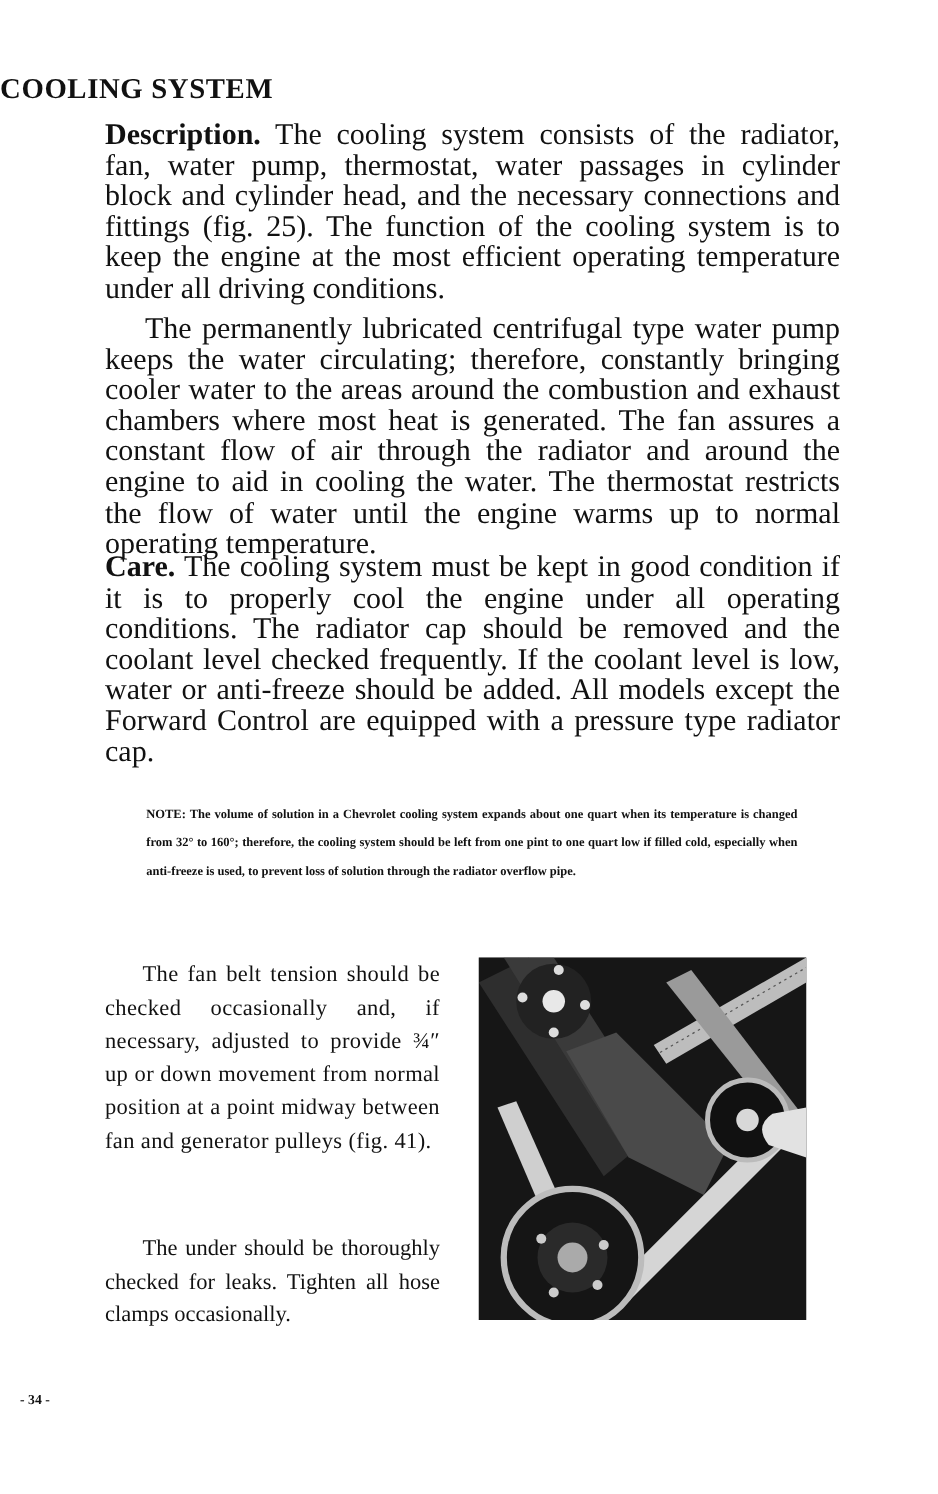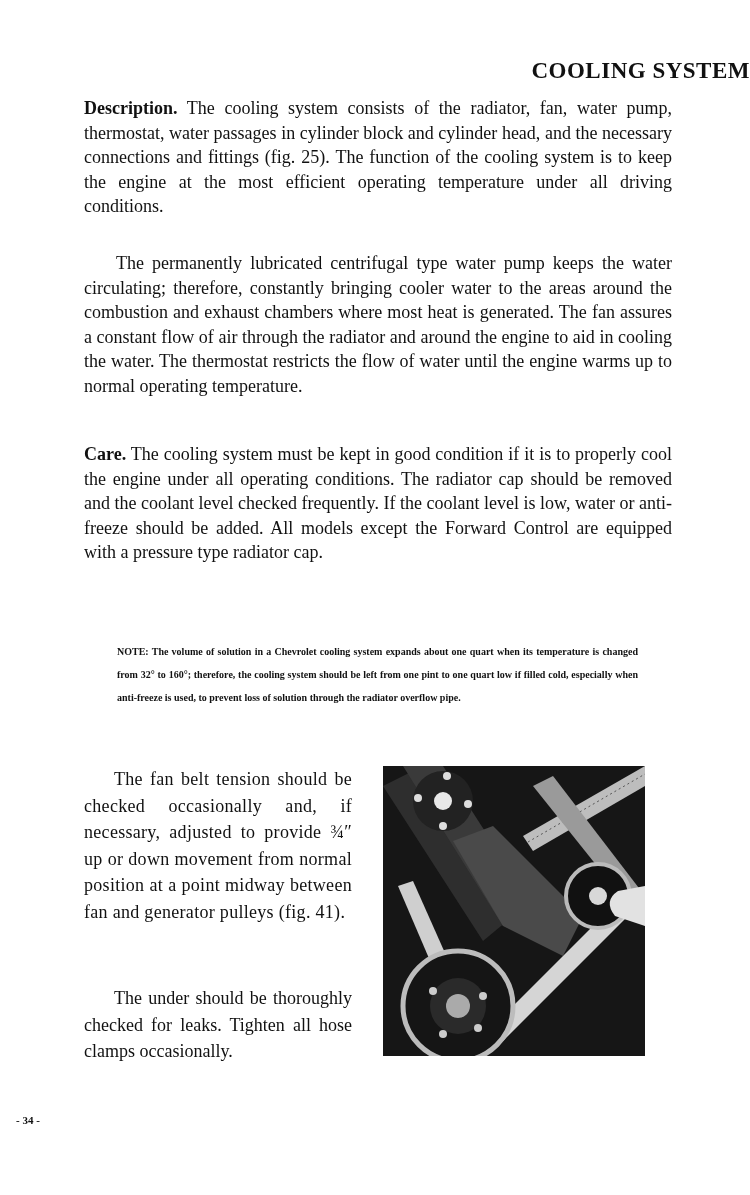--- a/index.html
+++ b/index.html
@@ -1,19 +1,19 @@
 <!DOCTYPE html>
 <html><head>
 <meta charset="utf-8">
 <style>
   html, body { margin:0; padding:0; background:#ffffff; }
   body { width:750px; height:1195px; position:relative; overflow:hidden; color:#111; font-family:"Liberation Serif", "DejaVu Serif", serif; }
   .page { position:absolute; left:0; top:0; width:750px; height:1195px; }
-  .title { position:absolute; top:58px; left:0; width:750px; text-align:right; font-weight:bold; font-size:23px; letter-spacing:0.5px; font-family:"Liberation Serif", serif; }
-  .para { position:absolute; left:84px; width:588px; font-size:18px; line-height:24.6px; text-align:justify; margin:0; }
+  .title { position:absolute; top:58px; left:0; width:750px; text-align:left; font-weight:bold; font-size:23px; letter-spacing:0.5px; font-family:"Liberation Serif", serif; }
+  .para { position:absolute; left:84px; width:588px; font-size:24px; line-height:24.6px; text-align:justify; margin:0; }
   .para b { font-weight:bold; }
   .p1 { top:96px; }
   .p2 { top:251px; text-indent:32px; }
   .p3 { top:442px; }
   .note { position:absolute; left:117px; top:640px; width:521px; font-size:10px; line-height:23.2px; font-weight:bold; text-align:justify; margin:0; font-family:"Liberation Serif", serif; }
   .col { position:absolute; left:84px; width:268px; font-size:18px; line-height:26.5px; text-align:justify; margin:0; }
   .c1 { top:766px; text-indent:30px; letter-spacing:0.3px; }
   .c2 { top:985px; text-indent:30px; }
   .figure { position:absolute; left:383px; top:766px; width:262px; height:290px; background:#1a1a1a; overflow:hidden; }
   .caption { position:absolute; left:383px; top:1063px; width:262px; text-align:center; font-family:"DejaVu Sans", sans-serif; font-weight:bold; font-style:italic; font-size:11.5px; letter-spacing:0.4px; }

